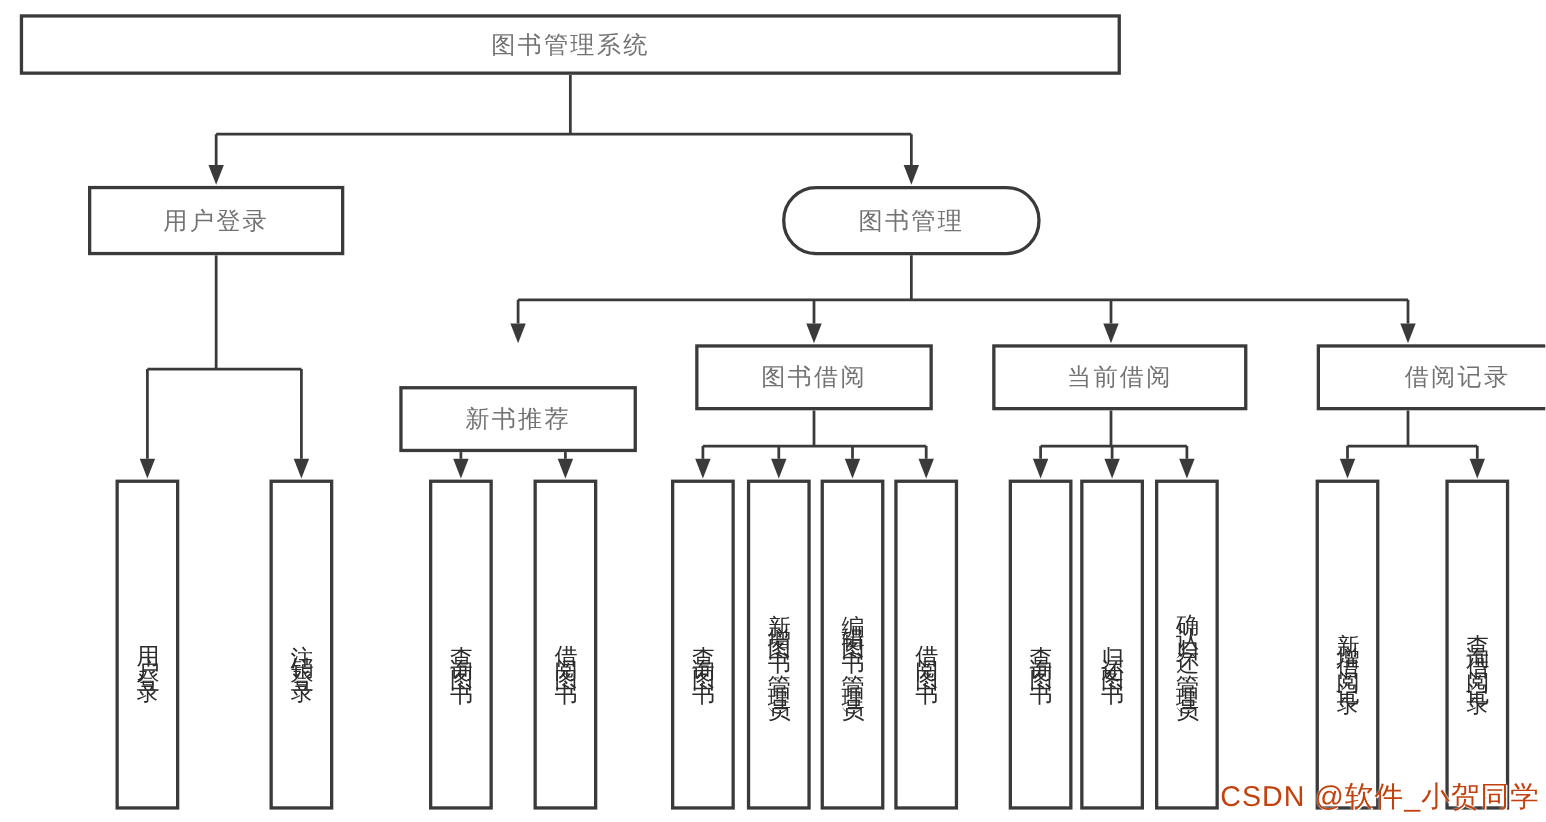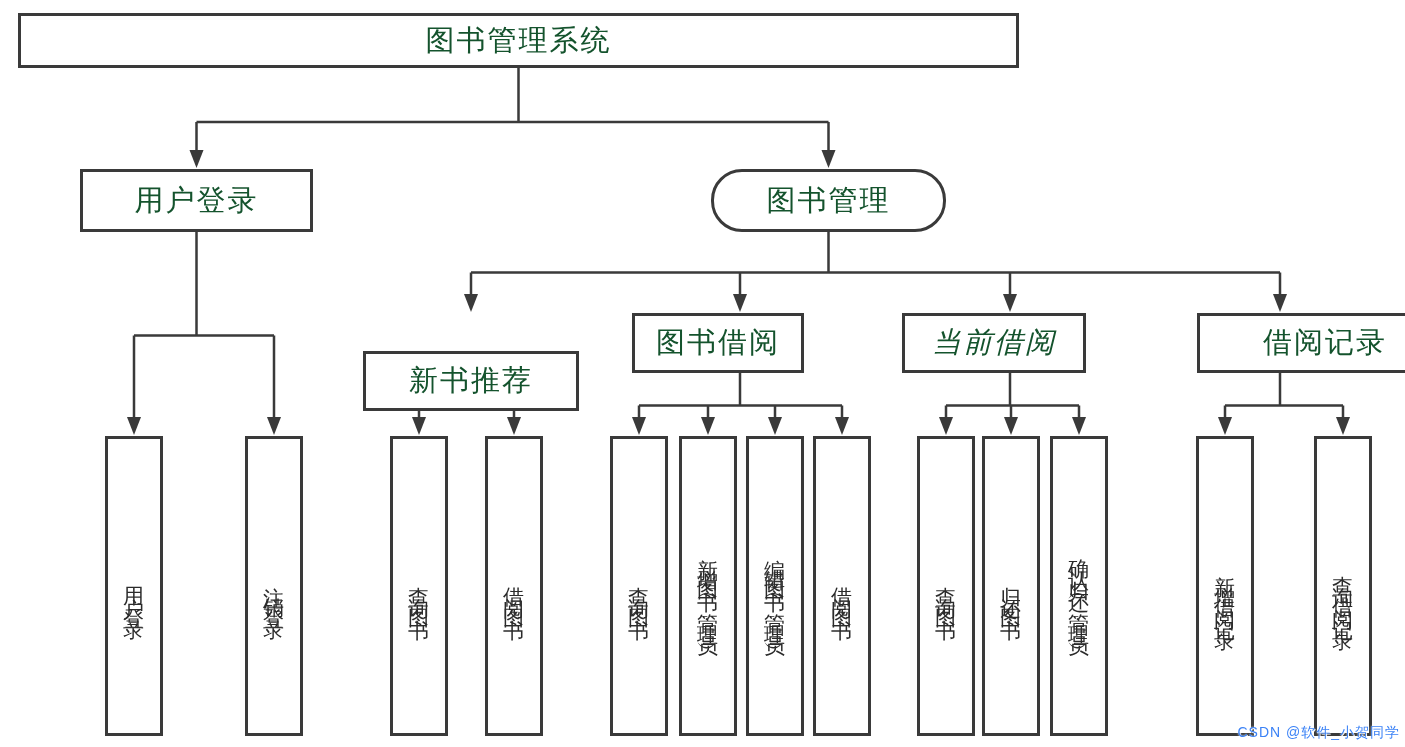--- a/index.html
+++ b/index.html
@@ -16,41 +16,41 @@
     position:absolute;
     box-sizing:border-box;
     background:#fff;
     border:3px solid #3a3a3a;
     display:flex;
     align-items:center;
     justify-content:center;
     text-align:center;
   }
   .hlabel{
-    font-size:29px;
+    font-size:22px;
     letter-spacing:2px;
-    color:#14532d;
+    color:#737373;
     white-space:nowrap;
   }
   .vtext{
     writing-mode:vertical-rl;
     text-orientation:mixed;
     font-size:21px;
     line-height:1;
     letter-spacing:11px;
     margin-bottom:-11px;
     color:#2b2b2b;
   }
   .watermark{
     position:absolute;
     right:5px;
     bottom:5px;
-    font-size:14px;
+    font-size:26px;
     letter-spacing:1px;
-    color:#3b82f6;
+    color:#c2410c;
     text-shadow:0 0 2px #ffffff, 1px 1px 0 #ffffff;
     white-space:nowrap;
     z-index:5;
   }
 </style>
 </head>
 <body>
 
 <div class="stage">
 
@@ -104,24 +104,24 @@
   <div class="box" style="left:80px;top:169px;width:233px;height:63px;">
     <span class="hlabel">用户登录</span>
   </div>
   <div class="box" style="left:711px;top:169px;width:235px;height:63px;border-radius:31px;">
     <span class="hlabel">图书管理</span>
   </div>
 
   <div class="box" style="left:363px;top:313px;width:216px;height:60px;margin-top:38px;">
     <span class="hlabel">新书推荐</span>
   </div>
-  <div class="box" style="left:632px;top:313px;width:172px;height:60px;">
+  <div class="box" style="left:632px;top:313px;width:216px;height:60px;">
     <span class="hlabel">图书借阅</span>
   </div>
-  <div class="box" style="left:902px;top:313px;width:184px;height:60px;font-style:italic;">
+  <div class="box" style="left:902px;top:313px;width:232px;height:60px;">
     <span class="hlabel">当前借阅</span>
   </div>
   <div class="box" style="left:1197px;top:313px;width:256px;height:60px;">
     <span class="hlabel">借阅记录</span>
   </div>
 
   <div class="box" style="left:105px;top:436px;width:58px;height:300px;">
     <span class="vtext">用户登录</span>
   </div>
   <div class="box" style="left:245px;top:436px;width:58px;height:300px;">

